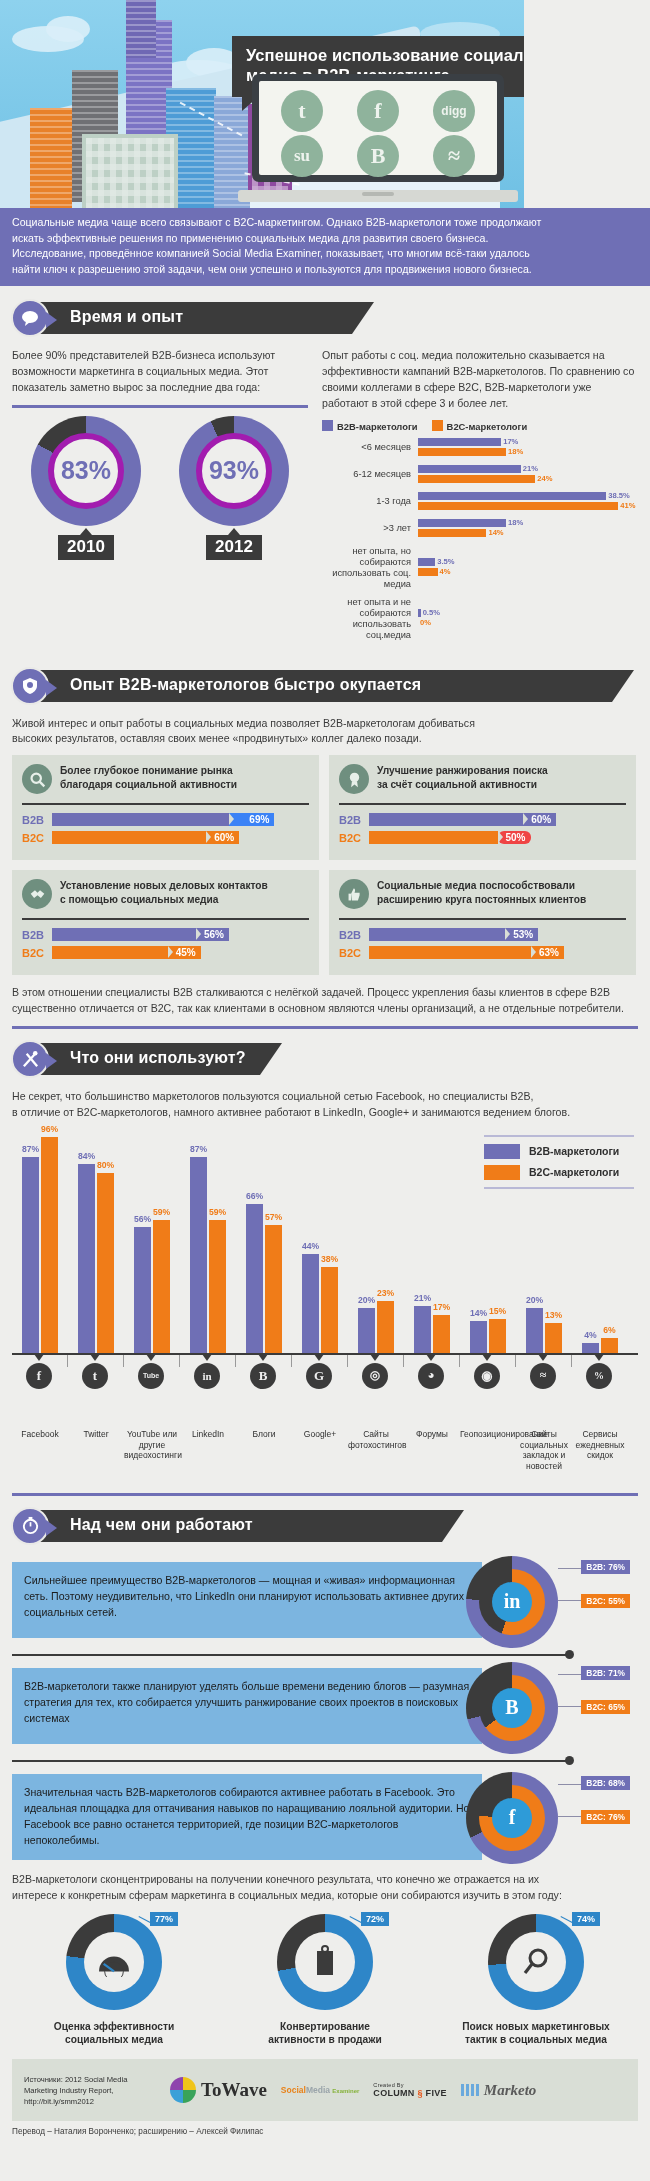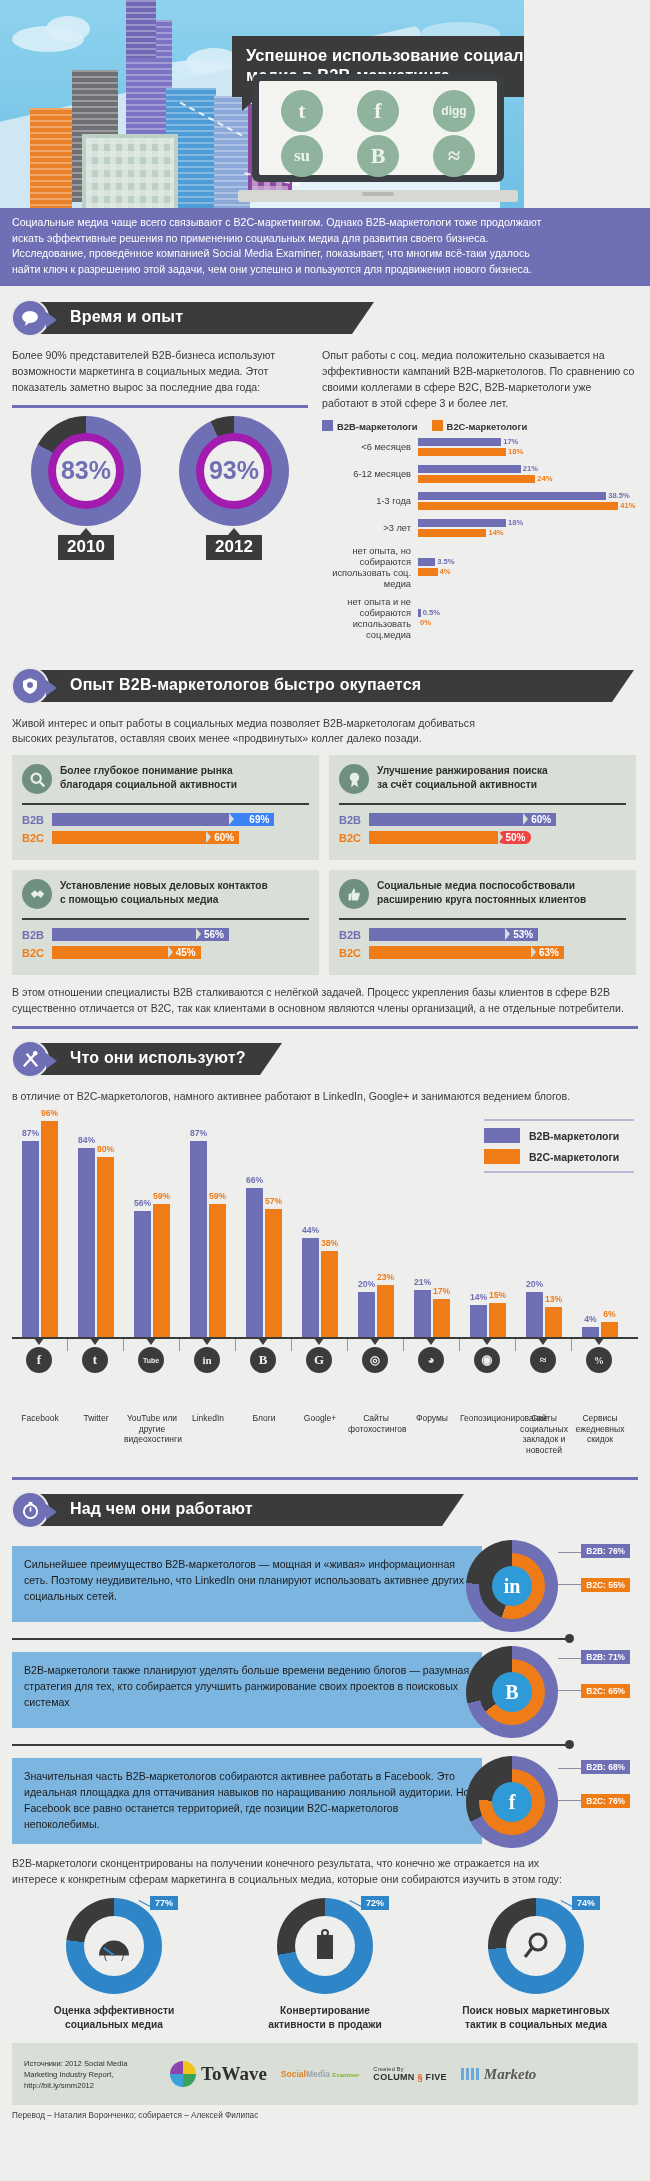--- a/index.html
+++ b/index.html
@@ -116,21 +116,21 @@
   .s1 { display:flex; gap:14px; padding:0 12px; }
   .s1-left { width:296px; }
   .s1-right { flex:1; }
   .rule { height:3px; background:#6f6fb5; margin:9px 0 6px 0; }
   .donuts { display:flex; justify-content:space-around; margin-top:8px; }
   .donut-wrap { position:relative; width:120px; text-align:center; }
   .donut { position:relative; width:110px; height:110px; margin:0 auto; }
   .donut .ring { position:absolute; inset:0; border-radius:50%; }
   .donut .hole {
     position:absolute; left:17px; top:17px; width:76px; height:76px;
-    border-radius:50%; background:#eeeeec; border:8px solid #a21caf;
+    border-radius:50%; background:#eeeeec; border:6px solid #a21caf;
     display:flex; align-items:center; justify-content:center;
   }
   .donut .val { font-size:25px; font-weight:bold; color:#6f6fb5; }
   .yr-tag {
     position:relative; display:inline-block; margin-top:9px;
     background:#3b3b3b; color:#fff; font-size:17px; font-weight:bold;
     padding:2px 9px 3px 9px;
   }
   .yr-tag:before{
     content:""; position:absolute; left:50%; top:-7px; margin-left:-6px;
@@ -642,20 +642,21 @@
       <svg width="19" height="19" viewBox="0 0 20 20">
           <line x1="3" y1="17" x2="15" y2="4" stroke="#fff" stroke-width="2.4"></line>
           <line x1="17" y1="17" x2="6" y2="4" stroke="#fff" stroke-width="2.4"></line>
           <circle cx="15" cy="3.5" r="2.4" fill="#fff"></circle>
         </svg>
     </div>
     <div class="sec-title">Что они используют?</div>
   </div>
 
   <div class="pad">
+    <div class="body-text">Не секрет, что большинство маркетологов пользуются социальной сетью Facebook, но специалисты B2B,</div>
     <div class="body-text">в отличие от B2C-маркетологов, намного активнее работают в LinkedIn, Google+ и занимаются ведением блогов.</div>
   </div>
 
   <div class="chart">
     <div class="chart-legend">
       <div class="cl-rule"></div>
       <div class="cl-row">
         <div class="cl-sw" style="background:#6f6fb5;"></div>
         <div class="cl-txt">B2B-маркетологи</div>
       </div>
@@ -945,15 +946,15 @@
         <span>COLUMN</span>
         <span style="color:#e8561a;">§</span>
         <span>FIVE</span>
       </div>
     </div>
     <div class="logo">
       <span class="mk-bars"></span>
       <span class="mk">Marketo</span>
     </div>
   </div>
-  <div class="credit">Перевод – Наталия Воронченко; собирается – Алексей Филипас</div>
+  <div class="credit">Перевод – Наталия Воронченко; расширению – Алексей Филипас</div>
 
 </div>
 
 </body></html>

